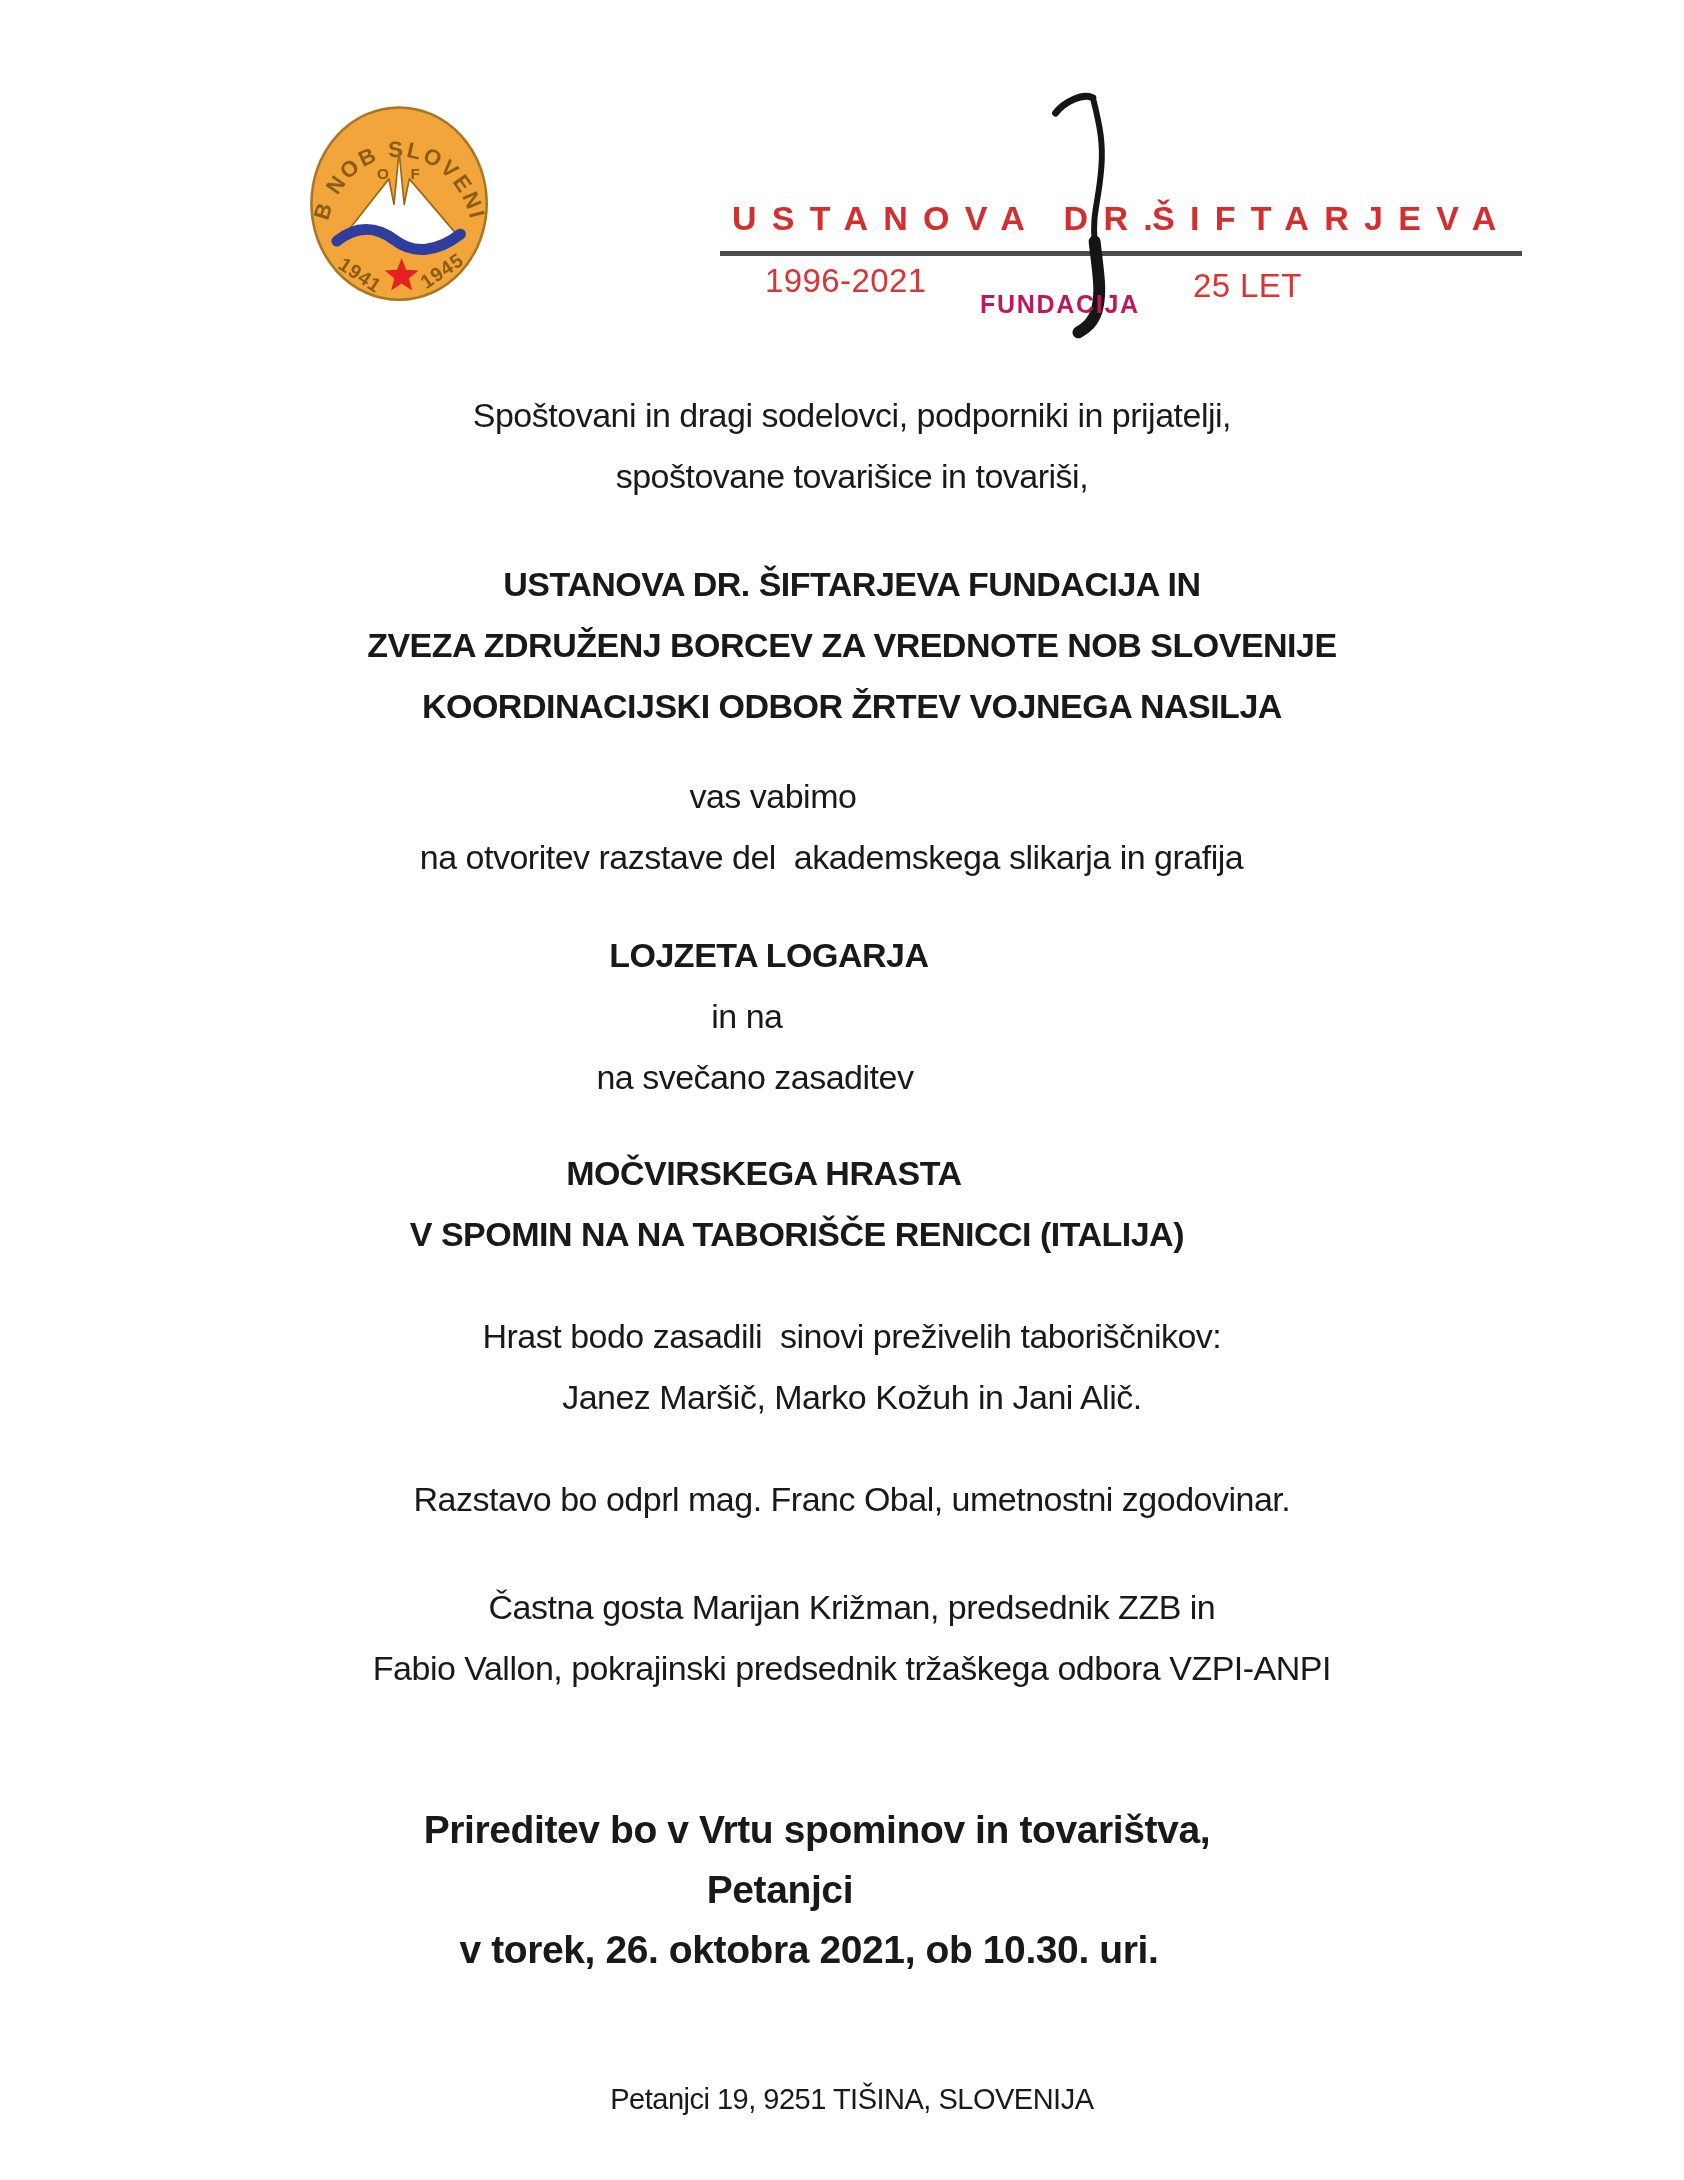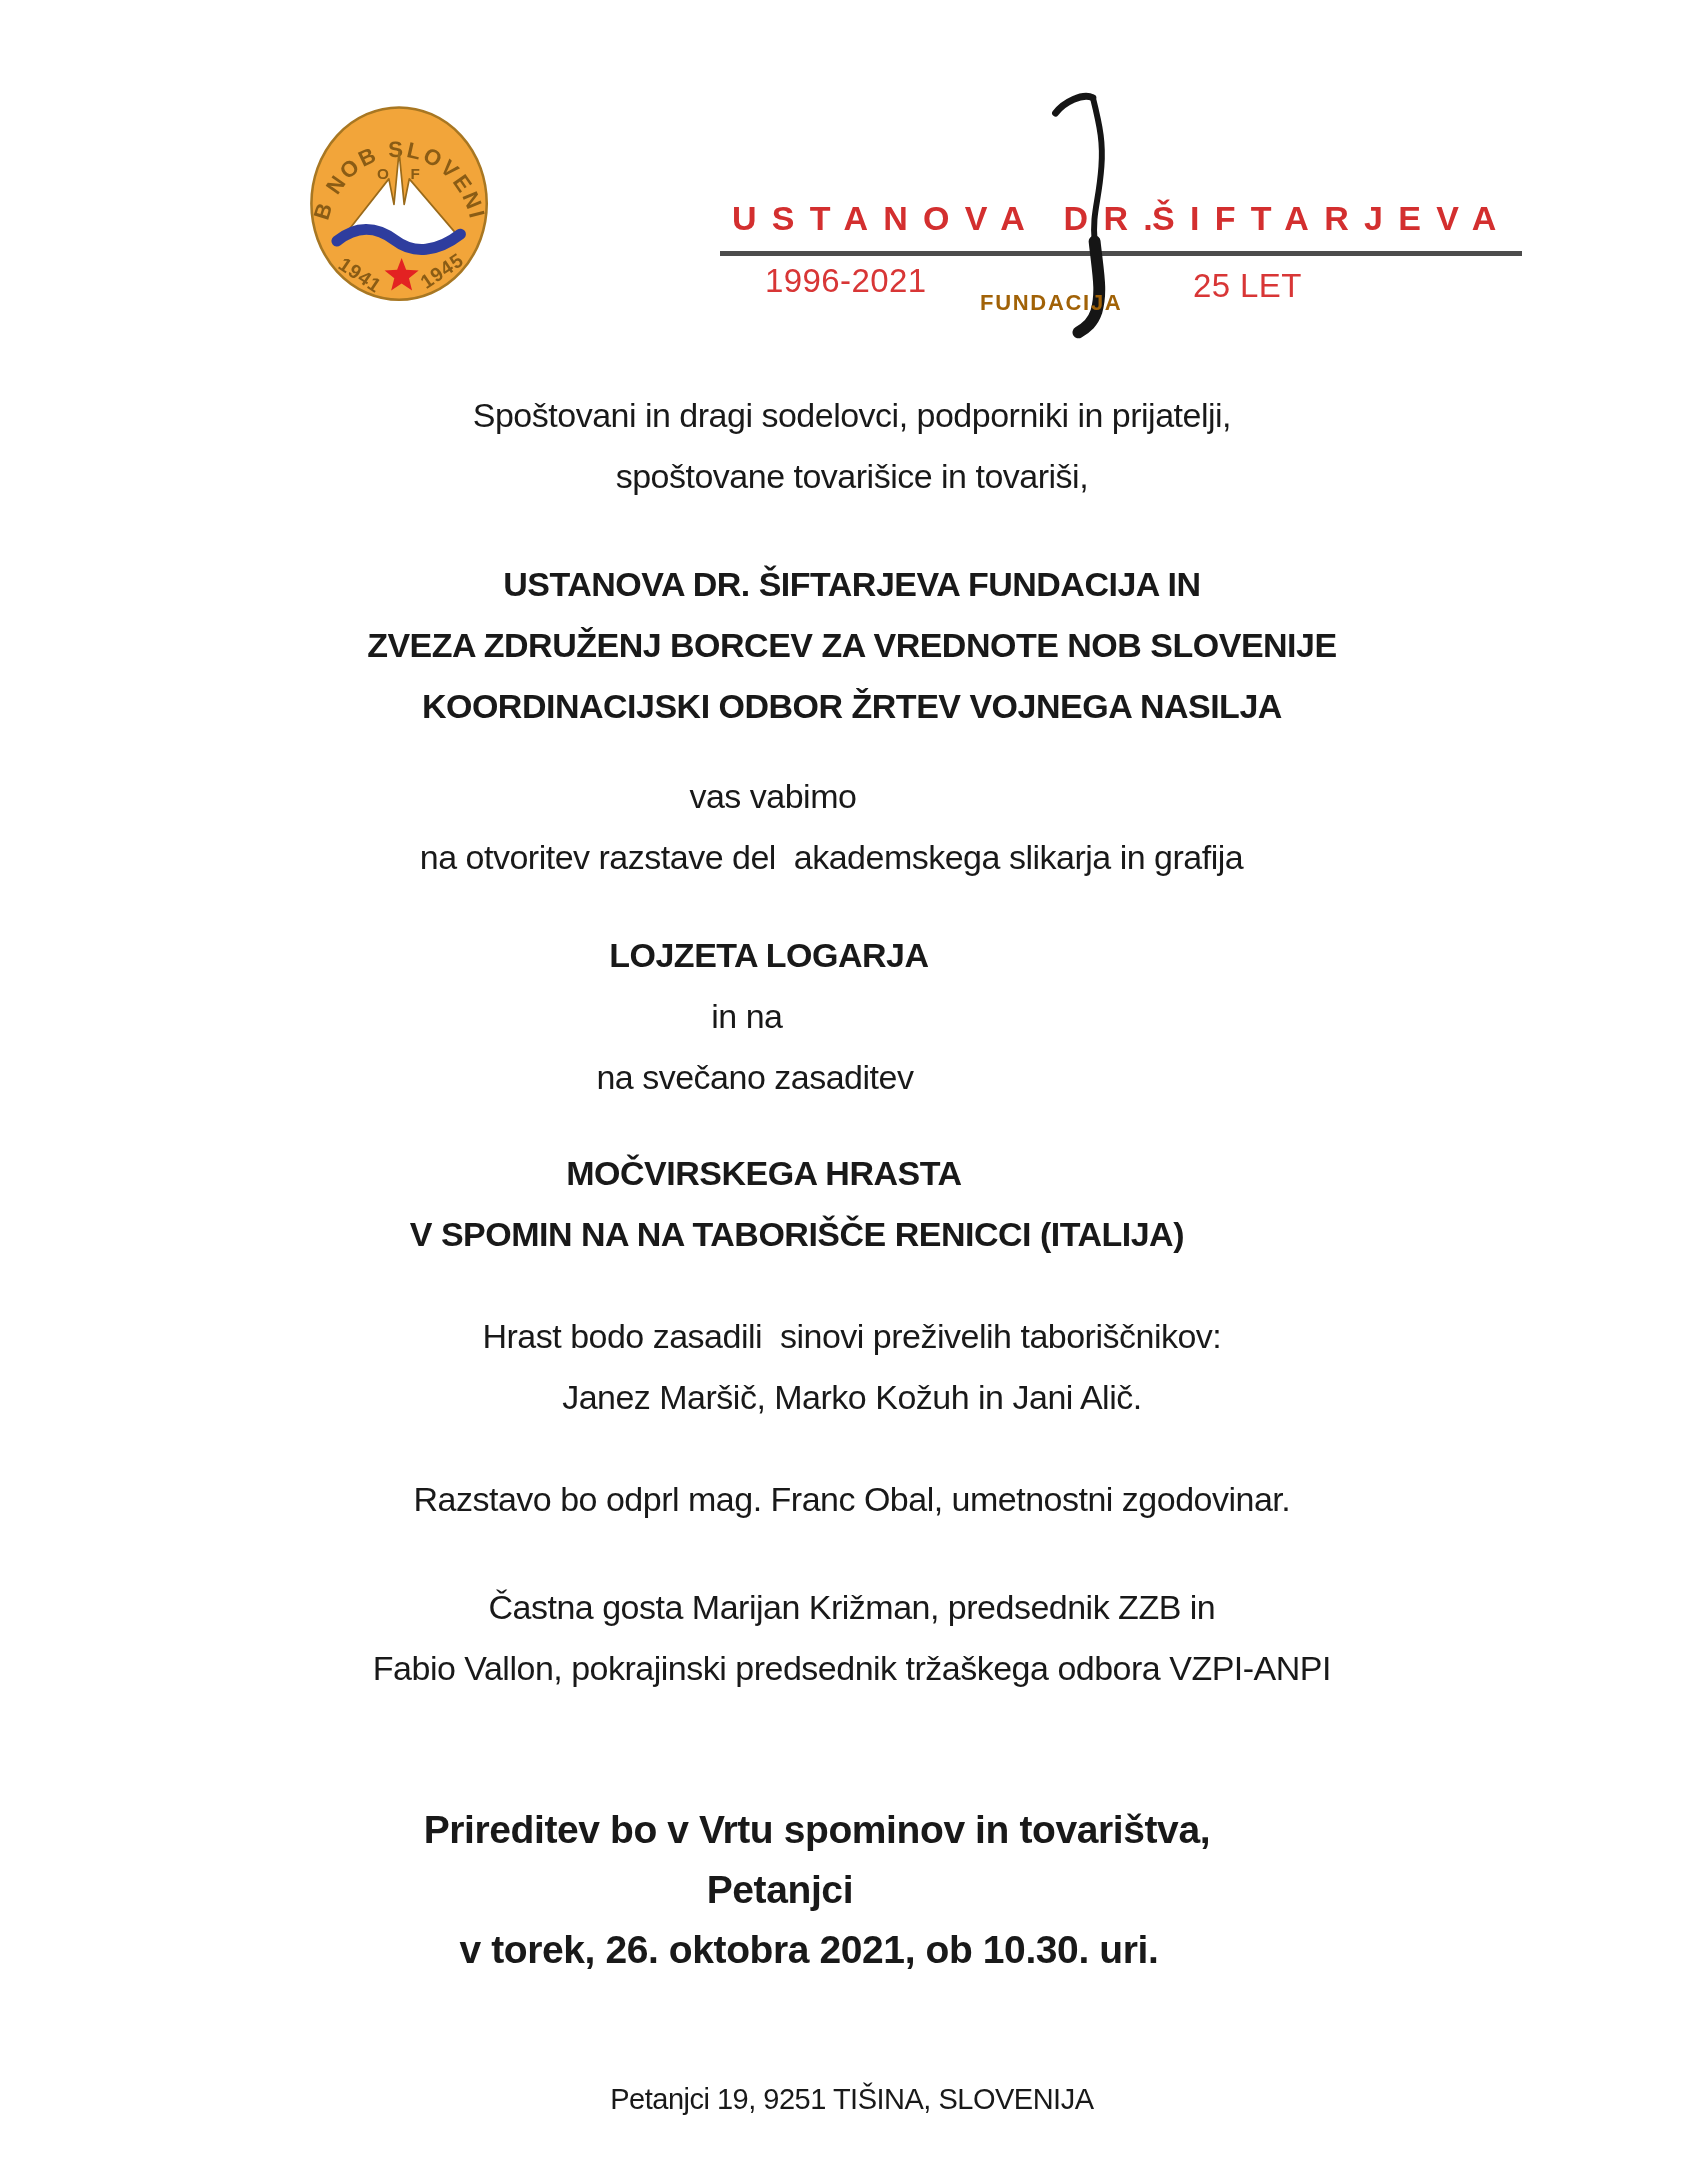--- a/index.html
+++ b/index.html
@@ -36,24 +36,24 @@
     color: #d83636;
     letter-spacing: 0.4px;
     white-space: nowrap;
   }
   .found-years { left: 765px; top: 262px; }
   .found-anniv { left: 1193px; top: 267px; }
 
   .found-word {
     position: absolute;
     left: 980px; top: 290px;
-    font-size: 22px;
+    font-size: 25px;
     font-weight: 700;
     letter-spacing: 1.7px;
-    color: #a16207;
+    color: #be185d;
     white-space: nowrap;
   }
   .swirl { position: absolute; left: 996px; top: 90px; width: 136px; height: 251px; }
 
   
   .content {
     position: absolute;
     top: 0; left: 9.4px;
     width: 1685px;
     padding-top: 385px;

